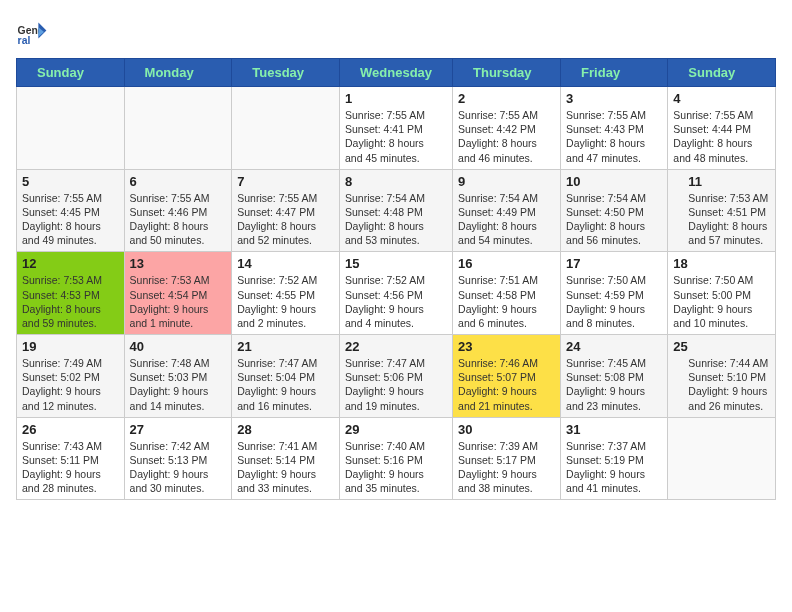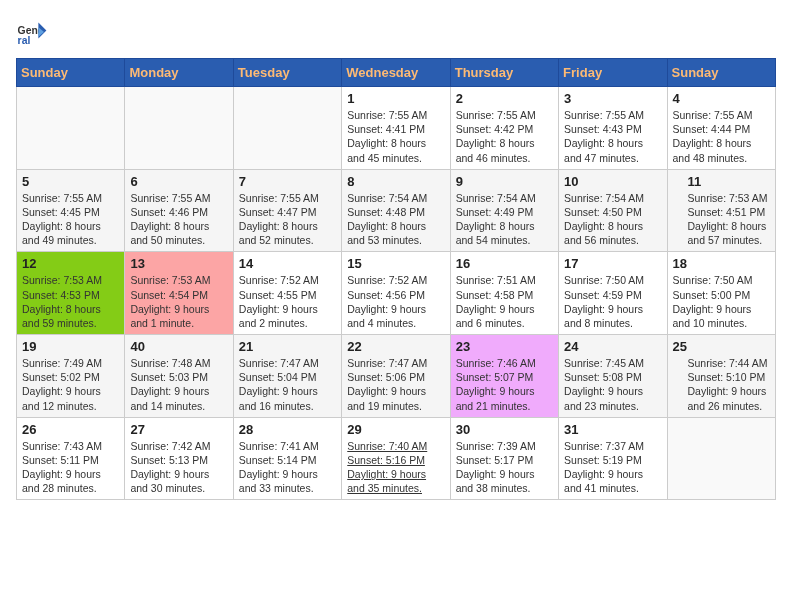--- a/index.html
+++ b/index.html
@@ -52,23 +52,23 @@
       font-size: 15px;
       color: #555;
     }
     .calendar {
       width: 100%;
       border-collapse: collapse;
       border: 1px solid #ccc;
     }
     .calendar th {
       background: #2a5db0;
-      color: #fdba74;
+      color: #86efac;
       font-size: 13px;
-      padding: 6px 4px;
+      padding: 6px 20px;
       text-align: left;
       border: 1px solid #1e4a9a;
     }
     .calendar td {
       vertical-align: top;
       border: 1px solid #ccc;
       padding: 4px 5px;
       width: calc(100%/7);
       min-height: 80px;
       background: #fff;
@@ -287,21 +287,21 @@
 Daylight: 9 hours
 and 16 minutes.</div>
         </td>
         <td style="background: rgb(245, 245, 245);">
           <span class="day-num">22</span>
           <div class="day-info" style="white-space: pre-line;">Sunrise: 7:47 AM
 Sunset: 5:06 PM
 Daylight: 9 hours
 and 19 minutes.</div>
         </td>
-        <td style="background: #f0abfc;">
+        <td style="background: #fde047;">
           <span class="day-num">23</span>
           <div class="day-info" style="white-space: pre-line;">Sunrise: 7:46 AM
 Sunset: 5:07 PM
 Daylight: 9 hours
 and 21 minutes.</div>
         </td>
         <td style="background: rgb(245, 245, 245);">
           <span class="day-num">24</span>
           <div class="day-info" style="white-space: pre-line;">Sunrise: 7:45 AM
 Sunset: 5:08 PM
@@ -333,21 +333,21 @@
         </td>
         <td style="background: rgb(255, 255, 255);">
           <span class="day-num">28</span>
           <div class="day-info" style="white-space: pre-line;">Sunrise: 7:41 AM
 Sunset: 5:14 PM
 Daylight: 9 hours
 and 33 minutes.</div>
         </td>
         <td style="background: rgb(255, 255, 255);">
           <span class="day-num">29</span>
-          <div class="day-info" style="white-space: pre-line; text-decoration: underline;">Sunrise: 7:40 AM
+          <div class="day-info" style="white-space: pre-line;">Sunrise: 7:40 AM
 Sunset: 5:16 PM
 Daylight: 9 hours
 and 35 minutes.</div>
         </td>
         <td style="background: rgb(255, 255, 255);">
           <span class="day-num">30</span>
           <div class="day-info" style="white-space: pre-line;">Sunrise: 7:39 AM
 Sunset: 5:17 PM
 Daylight: 9 hours
 and 38 minutes.</div>

